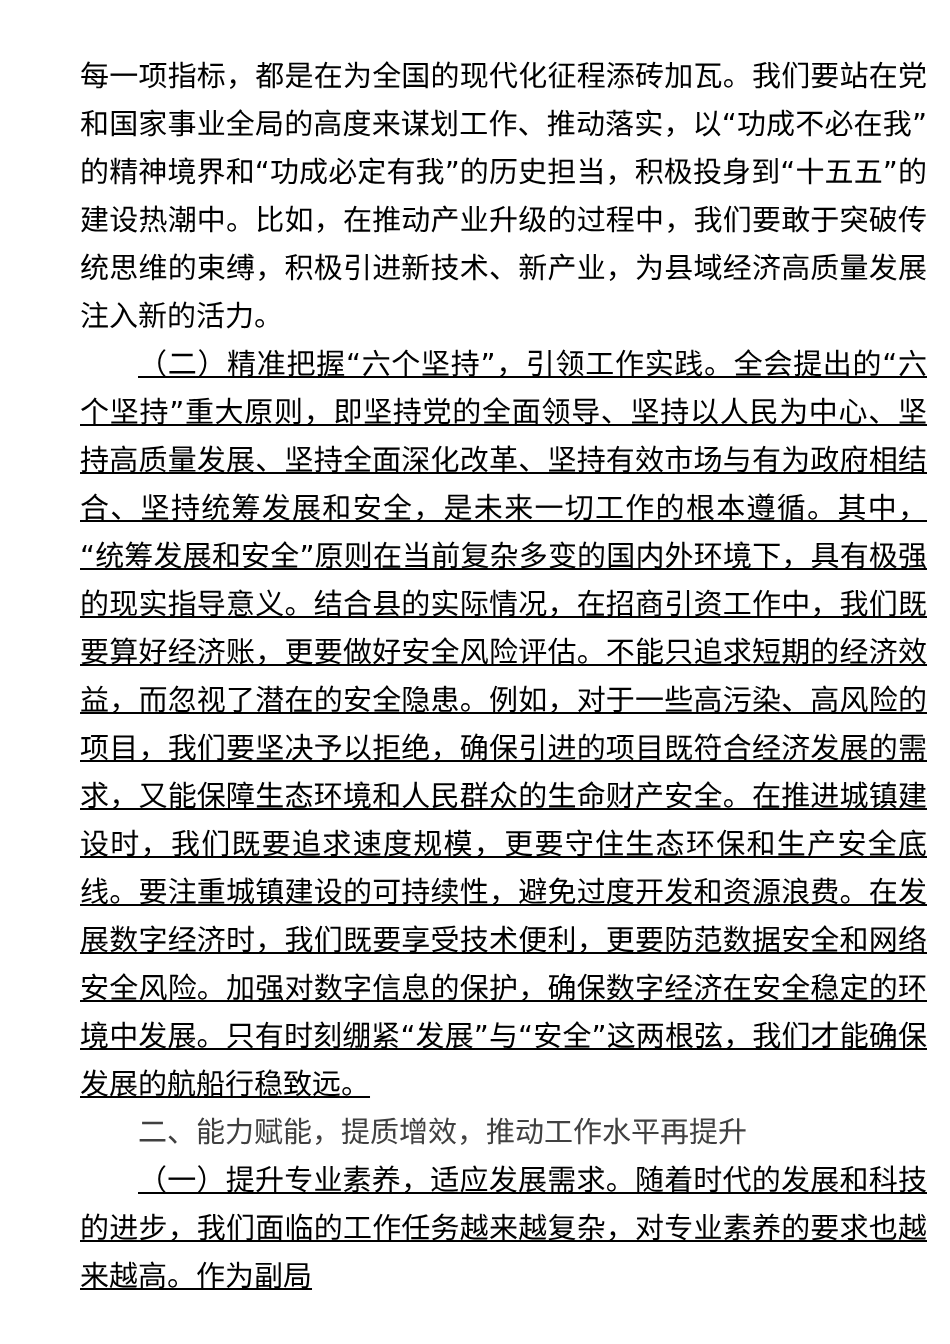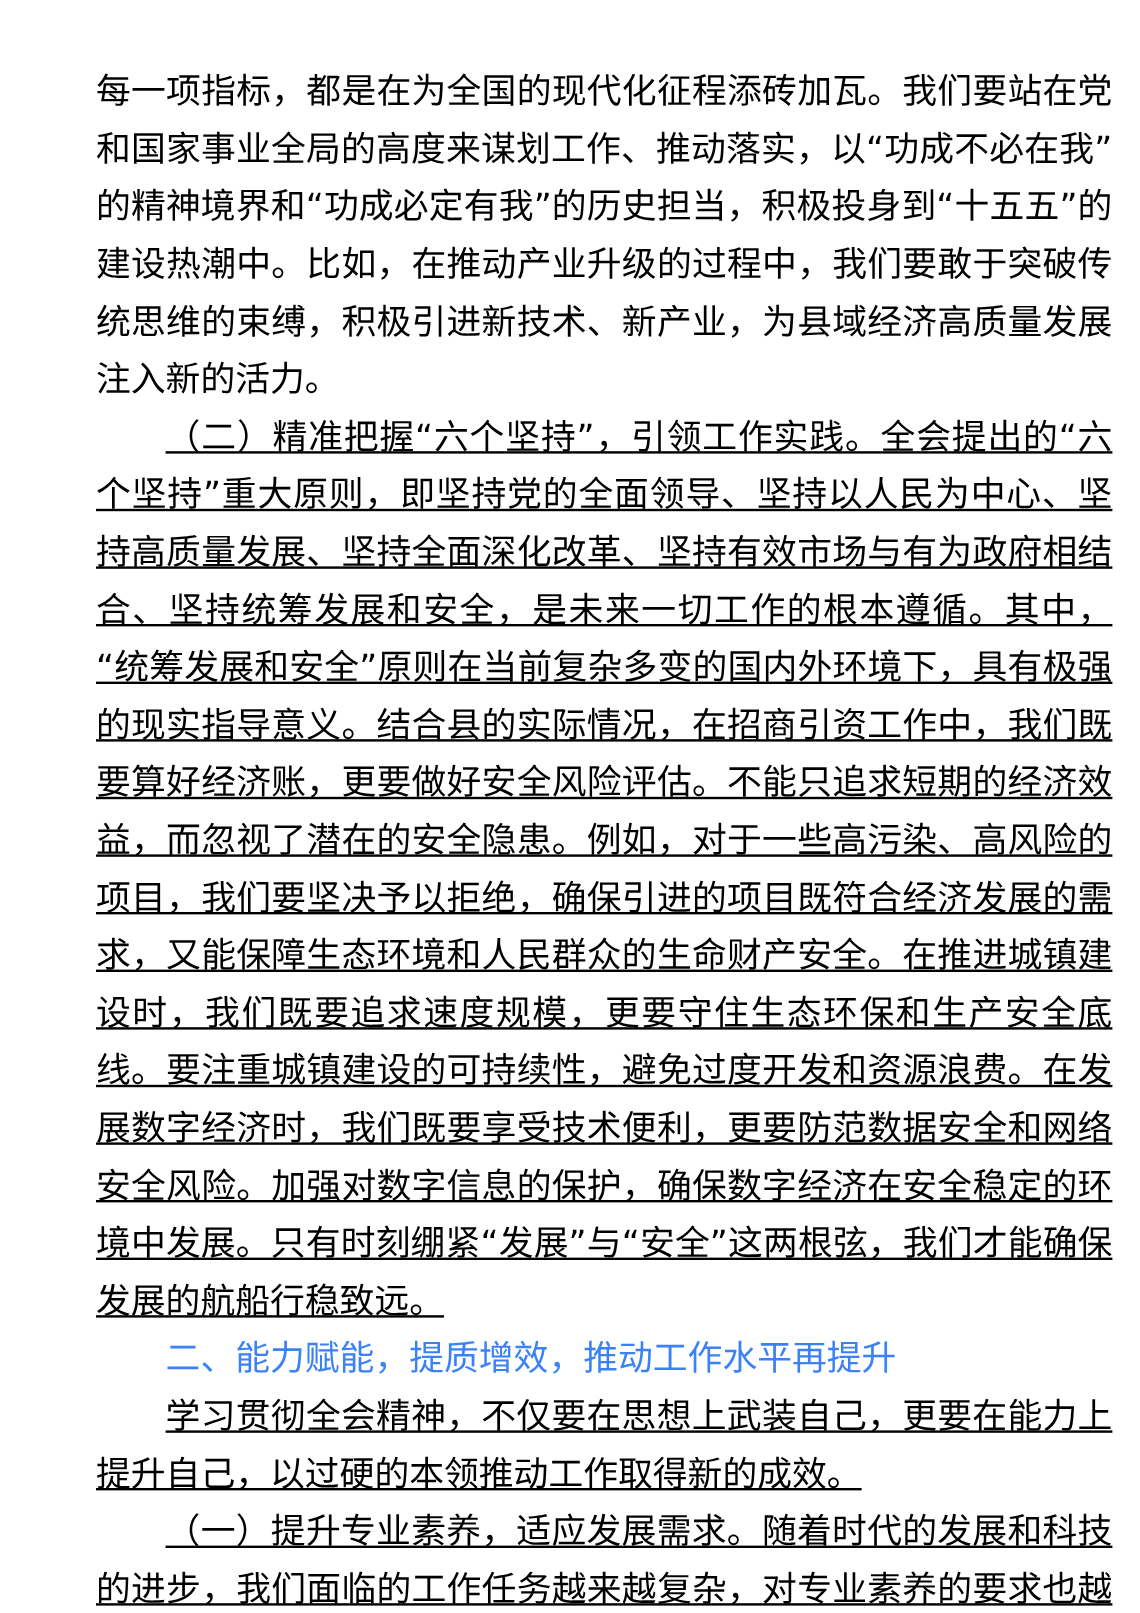--- a/index.html
+++ b/index.html
@@ -54,40 +54,40 @@
     text-decoration: underline;
   }
 
   .heading {
     font-size: 29px;
     line-height: 48px;
     text-indent: 58px;
     margin: 0;
     padding: 0;
     font-weight: 400;
-    color: #3b82f6;
+    color: #404040;
     text-align: left;
     word-break: break-all;
+    font-family: Liberation Serif, serif;
   }
 
   
   .noindent {
     text-indent: 0;
   }
 </style>
 </head>
 <body>
 
 <div id="page">
   <div id="doc-body">
 
     <p class="para noindent">每一项指标，都是在为全国的现代化征程添砖加瓦。我们要站在党和国家事业全局的高度来谋划工作、推动落实，以“功成不必在我”的精神境界和“功成必定有我”的历史担当，积极投身到“十五五”的建设热潮中。比如，在推动产业升级的过程中，我们要敢于突破传统思维的束缚，积极引进新技术、新产业，为县域经济高质量发展注入新的活力。</p>
 
     <p class="para indent2">（二）精准把握“六个坚持”，引领工作实践。全会提出的“六个坚持”重大原则，即坚持党的全面领导、坚持以人民为中心、坚持高质量发展、坚持全面深化改革、坚持有效市场与有为政府相结合、坚持统筹发展和安全，是未来一切工作的根本遵循。其中，“统筹发展和安全”原则在当前复杂多变的国内外环境下，具有极强的现实指导意义。结合县的实际情况，在招商引资工作中，我们既要算好经济账，更要做好安全风险评估。不能只追求短期的经济效益，而忽视了潜在的安全隐患。例如，对于一些高污染、高风险的项目，我们要坚决予以拒绝，确保引进的项目既符合经济发展的需求，又能保障生态环境和人民群众的生命财产安全。在推进城镇建设时，我们既要追求速度规模，更要守住生态环保和生产安全底线。要注重城镇建设的可持续性，避免过度开发和资源浪费。在发展数字经济时，我们既要享受技术便利，更要防范数据安全和网络安全风险。加强对数字信息的保护，确保数字经济在安全稳定的环境中发展。只有时刻绷紧“发展”与“安全”这两根弦，我们才能确保发展的航船行稳致远。</p>
 
     <p class="heading">二、能力赋能，提质增效，推动工作水平再提升</p>
 
-    <p class="para indent2">学习贯彻全会精神，不仅要在思想上武装自己，更要在能力上提升自己，以过硬的本领推动工作取得新的成效。</p>
 
     <p class="para indent2">（一）提升专业素养，适应发展需求。随着时代的发展和科技的进步，我们面临的工作任务越来越复杂，对专业素养的要求也越来越高。作为副局</p>
 
   </div>
 </div>
 
 </body></html>

